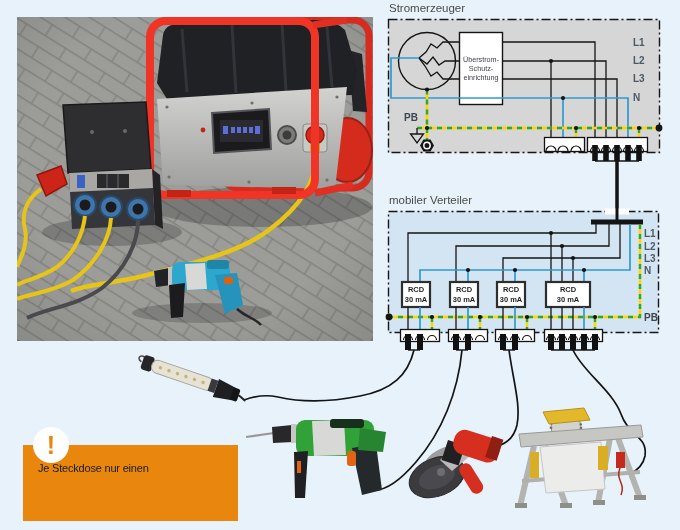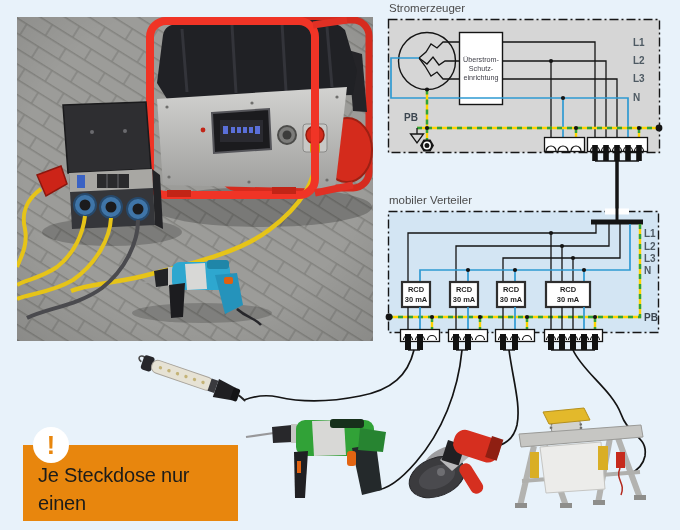--- a/index.html
+++ b/index.html
@@ -21,21 +21,21 @@
   .sockbox{fill:#ffffff;stroke:#141414;stroke-width:1.3;}
   .arc{fill:none;stroke:#141414;stroke-width:1.2;}
   .pin{fill:#111111;}
   .rcdbox{fill:#ffffff;stroke:#2e2e2e;stroke-width:2.2;}
   .dashdot{fill:none;stroke:#161616;stroke-width:1.4;stroke-dasharray:9 3 2 3;}
   .warning{position:absolute;left:23px;top:445px;width:215px;height:76px;}
   .warning-box{position:absolute;left:0;top:0;width:215px;height:76px;background:#e8860d;}
   .warning-icon{position:absolute;left:10px;top:-18px;width:36px;height:36px;border-radius:50%;
         background:#ffffff;color:#e8860d;font-weight:700;font-size:25px;line-height:36px;
         text-align:center;}
-  .warning-text{position:absolute;left:15px;top:16px;width:195px;font-size:20px;line-height:1.42;
+  .warning-text{position:absolute;left:15px;top:16px;width:195px;font-size:11px;line-height:1.42;
         color:#1c1c1a;letter-spacing:-0.2px;}
 </style>
 </head>
 <body>
 
 <div class="stage">
 
   <svg style="left:17px;top:17px" width="356" height="324" viewBox="0 0 356 324">
     <defs>
       <pattern id="pav" width="46" height="26" patternUnits="userSpaceOnUse" patternTransform="rotate(32)">

